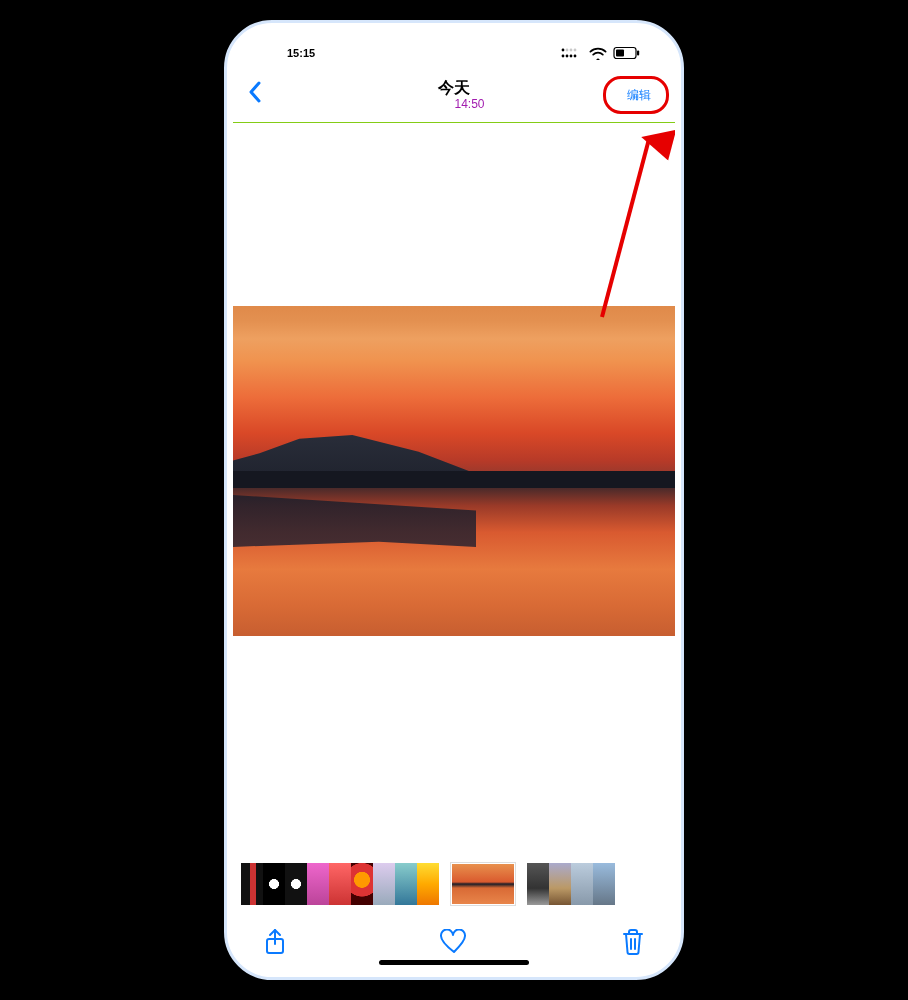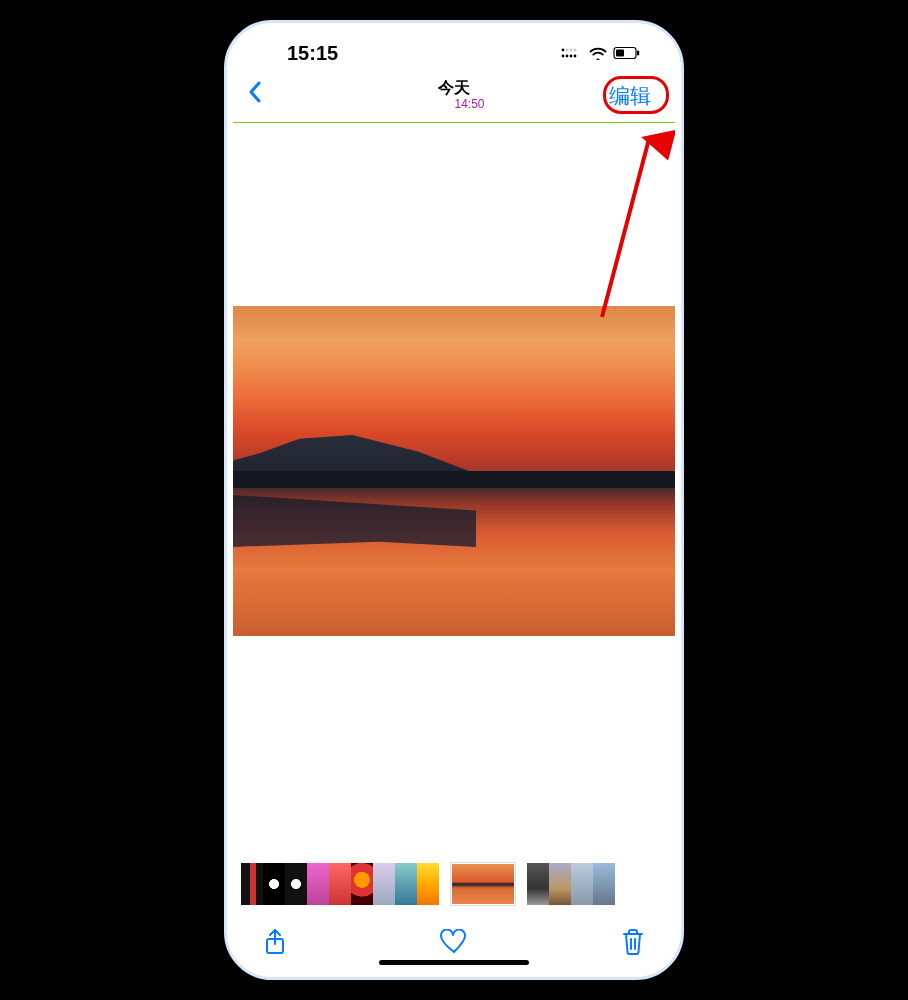--- a/index.html
+++ b/index.html
@@ -31,21 +31,21 @@
     display: flex;
     flex-direction: column;
   }
   
   .status-bar {
     height: 40px;
     display: flex;
     align-items: center;
     justify-content: space-between;
     padding: 8px 24px 0 24px;
-    font-size: 20px;
+    font-size: 11px;
     font-weight: 600;
   }
   .status-time { padding-left: 30px; }
   .status-icons { display: flex; align-items: center; gap: 6px; padding-right: 10px;}
   .sig-icon svg, .wifi-icon svg, .batt-icon svg { display:block; }
 
   
   .nav-bar {
     height: 54px;
     display: flex;
@@ -65,21 +65,21 @@
     position: absolute;
     left: 50%;
     transform: translateX(-50%);
     text-align: center;
     line-height: 1.15;
   }
   .nav-title { font-size: 16px; font-weight: 600; }
   .nav-subtitle { font-size: 12px; color: #a21caf; margin-left: 31px; }
   .nav-edit {
     color: #0a7aff;
-    font-size: 21px;
+    font-size: 12px;
     padding: 16px 10px;
     cursor: pointer;
     margin-left: 28px;
   }
   .edit-highlight {
     position: absolute;
     right: 6px;
     top: 7px;
     width: 66px;
     height: 38px;

